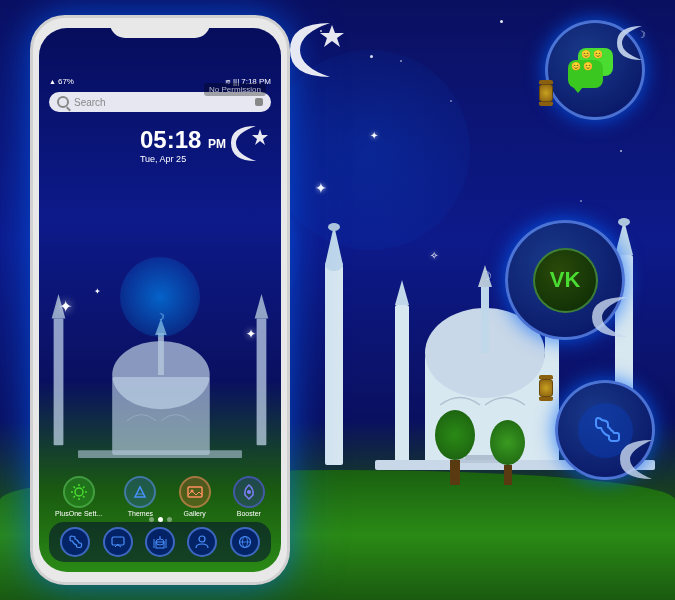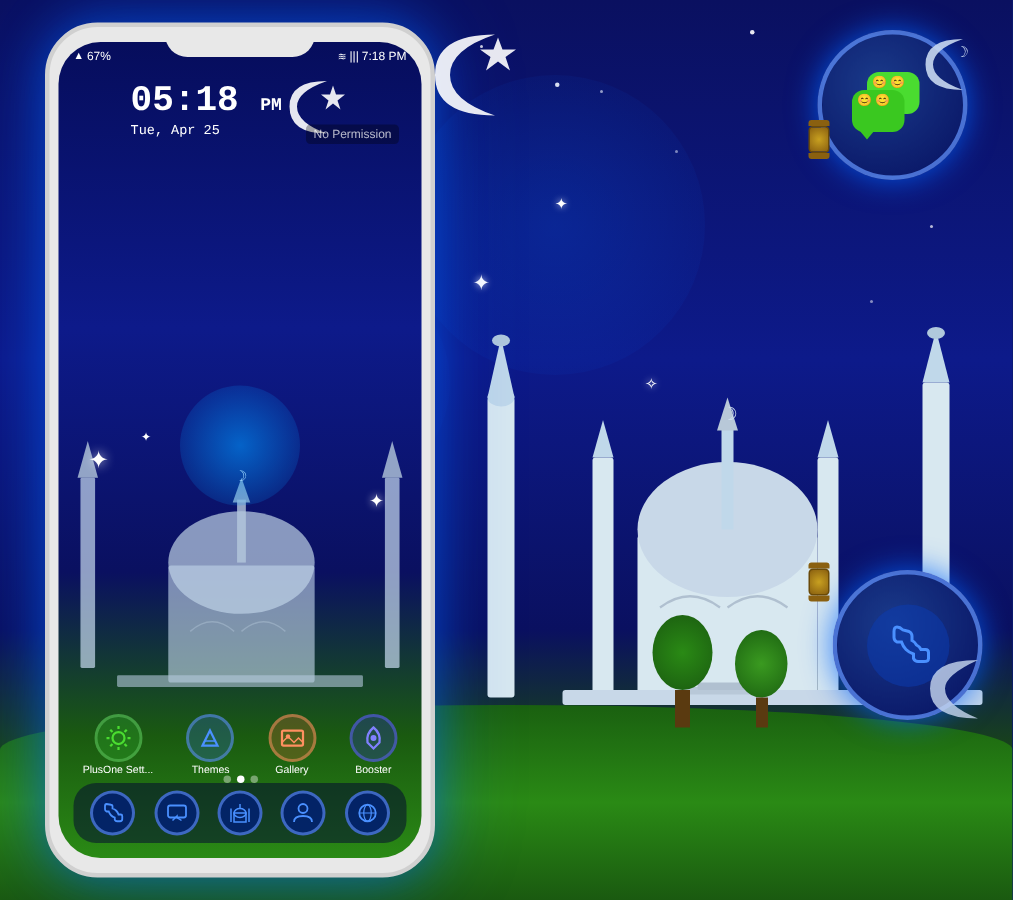--- a/index.html
+++ b/index.html
@@ -80,20 +80,21 @@
     }
 
     
     .status-bar {
       display: flex;
       justify-content: space-between;
       align-items: center;
       padding: 5px 10px 2px;
       font-size: 8px;
       color: white;
+      margin-top: 44px;
     }
 
     .status-left { display: flex; align-items: center; gap: 2px; }
     .status-right { display: flex; align-items: center; gap: 2px; }
 
     
     .search-bar {
       margin: 4px 10px;
       background: rgba(255,255,255,0.9);
       border-radius: 20px;
@@ -132,22 +133,21 @@
       height: 8px;
       background: #888;
       border-radius: 2px;
     }
 
     
     .clock-area {
       padding: 5px 10px;
       display: flex;
       align-items: center;
-      justify-content: center;
-      font-family: Liberation Mono, monospace;
+      justify-content: flex-end;
     }
 
     .clock-time {
       color: white;
       font-size: 24px;
       font-weight: bold;
       line-height: 1;
     }
 
     .clock-ampm {
@@ -529,20 +529,29 @@
     <div class="lantern-body"></div>
     <div class="lantern-bottom"></div>
   </div>
 
   <div class="lantern" style="right:390px;bottom:150px;">
     <div class="lantern-top"></div>
     <div class="lantern-body"></div>
     <div class="lantern-bottom"></div>
   </div>
 
+  <div class="app-bubble vk-bubble">
+
+    <svg style="position:absolute;right:-20px;bottom:-10px;width:60px;height:60px;" viewBox="0 0 60 60">
+      <path d="M45,10 Q20,20 20,30 Q20,42 45,50 Q10,50 10,30 Q10,10 45,10Z" fill="#c8d8f0" opacity="0.8"></path>
+    </svg>
+    <div class="vk-icon-inner">
+      <span class="vk-text">VK</span>
+    </div>
+  </div>
 
   <div class="app-bubble viber-bubble">
 
     <svg style="position:absolute;right:-15px;bottom:-10px;width:55px;height:55px;" viewBox="0 0 55 55">
       <path d="M40,8 Q18,18 18,27 Q18,38 40,47 Q8,47 8,27 Q8,8 40,8Z" fill="#c8d8f0" opacity="0.8"></path>
     </svg>
     <div class="viber-icon-inner">
 
       <svg width="35" height="35" viewBox="0 0 35 35">
         <path d="M10,5 Q8,5 8,8 L8,12 Q8,14 10,15 L13,15 Q14,18 16,20 Q18,22 21,23 L21,26 Q22,28 24,28 L28,28 Q31,28 31,26 L31,22 Q31,20 29,20 L26,20 Q25,18 23,17 Q22,15 20,14 L20,11 Q20,9 18,8 L14,7 Q12,5 10,5Z" fill="none" stroke="#4a90ff" stroke-width="2" stroke-linecap="round"></path>
@@ -565,20 +574,25 @@
           <span style="font-size:7px;">▲</span>
           <span>67%</span>
         </div>
         <div class="status-right">
           <span style="font-size:7px;">≋</span>
           <span>|||</span>
           <span>7:18 PM</span>
         </div>
       </div>
 
+      <div class="search-bar">
+        <div class="search-icon-inner"></div>
+        <span class="search-text">Search</span>
+        <div class="mic-icon"></div>
+      </div>
 
       <div class="clock-area">
         <div>
           <div class="clock-time">
             <span>05:18</span>
             <span class="clock-ampm">PM</span>
           </div>
           <div class="clock-date">Tue, Apr 25</div>
         </div>
         <div style="position:relative;">

